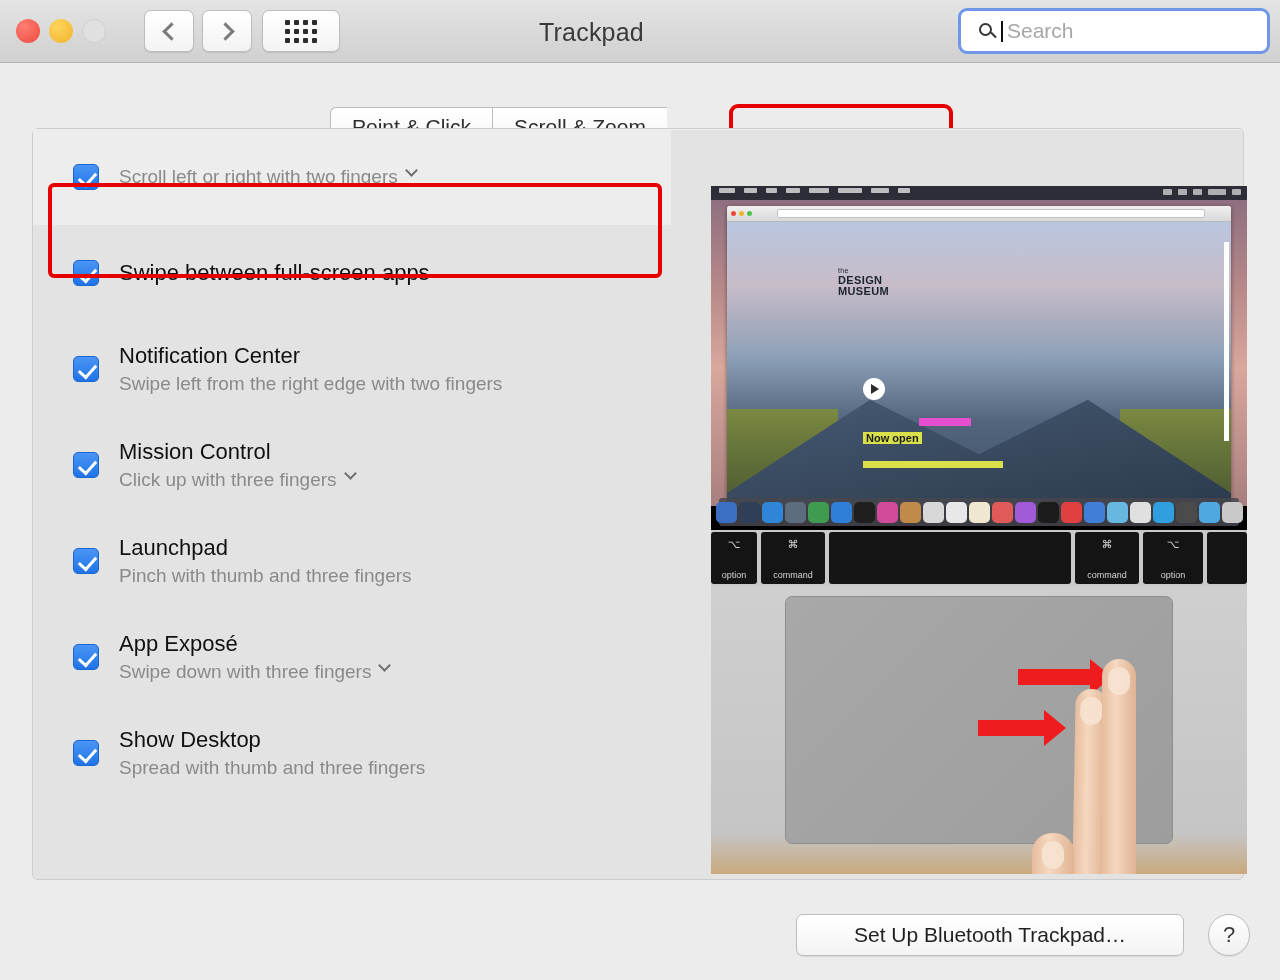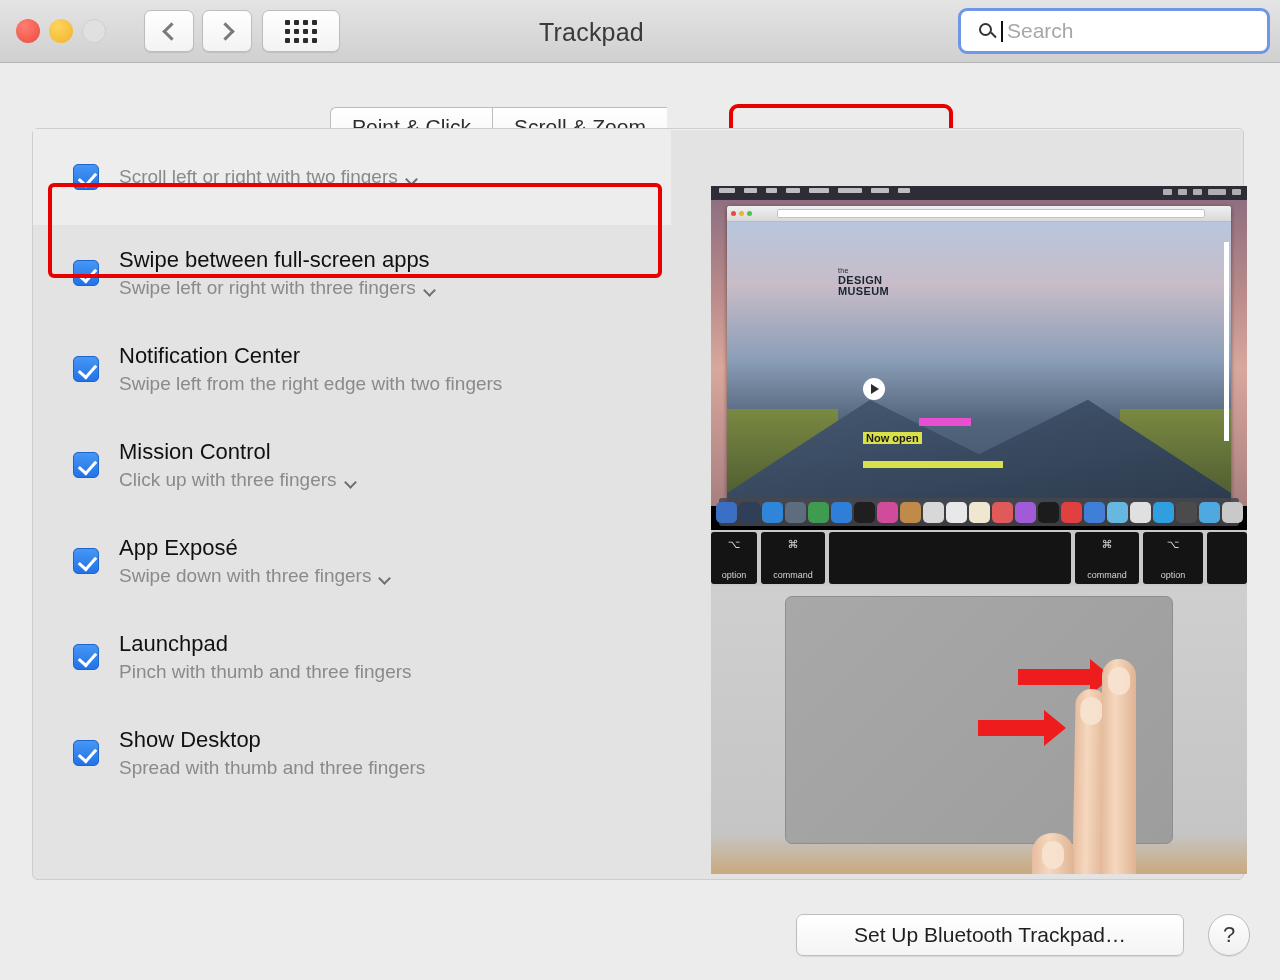--- a/index.html
+++ b/index.html
@@ -104,21 +104,21 @@
     background: linear-gradient(to bottom, #4a95f5, #1f74e8);
     border: 1px solid #1a66cf; position: relative; margin-right: 20px;
   }
   .cbox::after {
     content: ""; position: absolute; left: 8px; top: 4px;
     width: 8px; height: 14px; border: 3px solid #fff; border-top: none; border-left: none;
     transform: rotate(42deg);
   }
   .gtext { display: flex; flex-direction: column; gap: 4px; }
   .gtitle { font-size: 22px; color: #111; }
-  .gsubrow { display: flex; align-items: flex-end; gap: 9px; }
+  .gsubrow { display: flex; align-items: flex-start; gap: 9px; }
   .gsub { font-size: 19px; color: #8a8a8a; }
   .vchev { width: 9px; height: 9px; border-right: 2.5px solid #6f6f6f; border-bottom: 2.5px solid #6f6f6f; transform: rotate(45deg); margin-bottom: 4px; }
   .row-highlight {
     position: absolute; left: 48px; top: 183px; width: 614px; height: 95px;
     border: 4px solid #e60000; border-radius: 6px; pointer-events: none;
   }
 
   
   .preview {
     position: absolute; left: 678px; top: 45px; width: 536px; height: 688px;
@@ -277,24 +277,20 @@
           <span class="gsub">Scroll left or right with two fingers</span>
           <span class="vchev"></span>
         </span>
       </span>
     </div>
 
     <div class="grow">
       <span class="cbox"></span>
       <span class="gtext">
         <span class="gtitle">Swipe between full-screen apps</span>
-        <span class="gsubrow">
-          <span class="gsub">Swipe left or right with three fingers</span>
-          <span class="vchev"></span>
-        </span>
       </span>
     </div>
 
     <div class="grow">
       <span class="cbox"></span>
       <span class="gtext">
         <span class="gtitle">Notification Center</span>
         <span class="gsubrow">
           <span class="gsub">Swipe left from the right edge with two fingers</span>
         </span>
@@ -308,34 +304,34 @@
         <span class="gsubrow">
           <span class="gsub">Click up with three fingers</span>
           <span class="vchev"></span>
         </span>
       </span>
     </div>
 
     <div class="grow">
       <span class="cbox"></span>
       <span class="gtext">
+        <span class="gtitle">Launchpad</span>
+        <span class="gsubrow">
+          <span class="gsub">Pinch with thumb and three fingers</span>
+        </span>
+      </span>
+    </div>
+
+    <div class="grow">
+      <span class="cbox"></span>
+      <span class="gtext">
         <span class="gtitle">App Exposé</span>
         <span class="gsubrow">
           <span class="gsub">Swipe down with three fingers</span>
           <span class="vchev"></span>
-        </span>
-      </span>
-    </div>
-
-    <div class="grow">
-      <span class="cbox"></span>
-      <span class="gtext">
-        <span class="gtitle">Launchpad</span>
-        <span class="gsubrow">
-          <span class="gsub">Pinch with thumb and three fingers</span>
         </span>
       </span>
     </div>
 
     <div class="grow">
       <span class="cbox"></span>
       <span class="gtext">
         <span class="gtitle">Show Desktop</span>
         <span class="gsubrow">
           <span class="gsub">Spread with thumb and three fingers</span>

